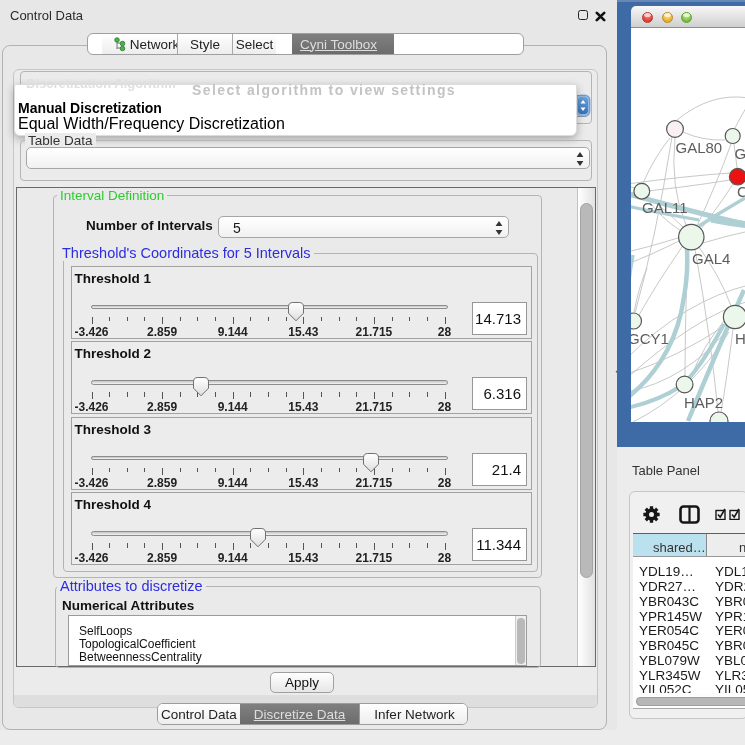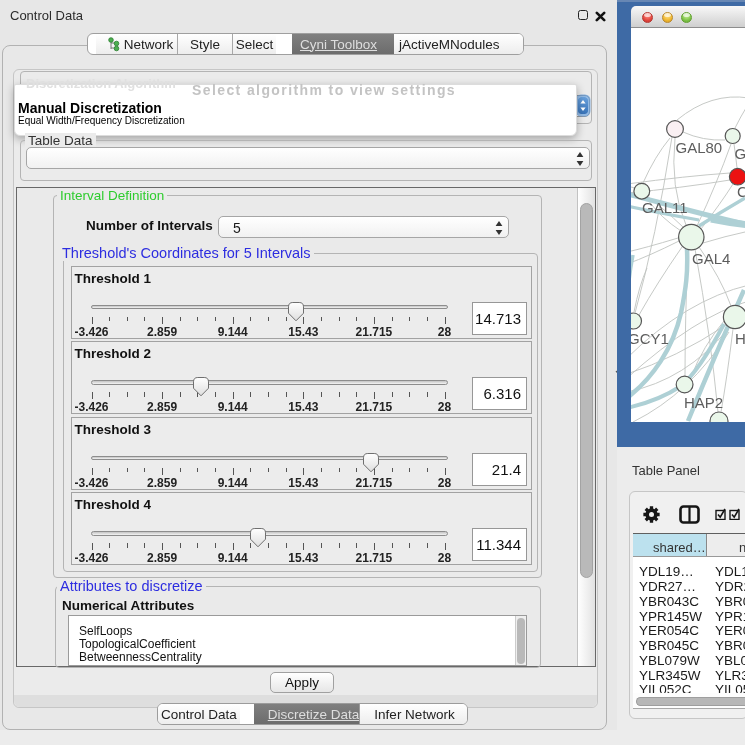--- a/index.html
+++ b/index.html
@@ -29,48 +29,47 @@
 <svg class="abs" style="left:595px;top:11px;" width="11" height="11" viewBox="0 0 11 11">
     <path d="M1.8 1.8 L9.2 9.2 M9.2 1.8 L1.8 9.2" stroke="#111" stroke-width="2.6" stroke-linecap="round"></path>
   </svg>
 
 <div class="abs" style="left:2px;top:45px;width:605px;height:685px;background:#e8e8e8;border:1px solid #b2b2b2;border-radius:8px;"></div>
 
 <div class="abs" style="left:13px;top:69px;width:585px;height:639px;background:#ebebeb;border:1px solid #c6c6c6;border-radius:6px;"></div>
 <div class="abs" style="left:14px;top:695px;width:583px;height:12px;background:#dedede;border-radius:0 0 6px 6px;"></div>
 
 <div class="abs" style="left:87px;top:33px;width:437px;height:22px;border:1px solid #9f9f9f;border-radius:6px;overflow:hidden;background:#fff;">
-  <div class="seg" style="left:8px;width:89px;">
+  <div class="seg" style="left:14px;width:89px;">
     <svg width="12" height="15" viewBox="0 0 12 15" style="margin-right:4px;">
         <path d="M3 3 V12 M3 6 L8 6 M3 11 L8 11" stroke="#777" stroke-width="1" fill="none"></path>
         <circle cx="3" cy="3" r="2.3" fill="#4caf50" stroke="#2c7d30" stroke-width="0.8"></circle>
         <circle cx="8.5" cy="6.5" r="2.3" fill="#4caf50" stroke="#2c7d30" stroke-width="0.8"></circle>
         <circle cx="8.5" cy="11.5" r="2.3" fill="#4caf50" stroke="#2c7d30" stroke-width="0.8"></circle>
       </svg>
     Network</div>
   <div class="seg" style="left:89px;width:55px;border-left:1px solid #a8a8a8;">Style</div>
   <div class="seg" style="left:144px;width:44px;border-left:1px solid #a8a8a8;">Select</div>
   <div class="seg dark" style="left:204px;width:102px;justify-content:flex-start;padding-left:8px;">Cyni Toolbox</div>
-  <div class="seg" style="left:306px;width:131px;justify-content:flex-start;padding-left:5px;">jActiveMNodules</div>
 </div>
 
 <div class="abs" style="left:20px;top:71px;width:572px;height:53px;border:1px solid #b4b4b4;border-radius:4px;"></div>
 
 <div class="abs" style="left:26px;top:95px;width:564px;height:22px;background:#fff;border:1px solid #999;border-radius:5px;"></div>
 <div class="abs" style="left:577.5px;top:97px;width:10px;height:17px;background:linear-gradient(#68a0dc,#3873b8);border-radius:3px;box-shadow:0 0 0 2.5px rgba(100,155,215,0.7);"></div>
 <svg class="abs" style="left:578.5px;top:99px;" width="8" height="13" viewBox="0 0 8 13">
     <path d="M4 1 L6.6 4.4 L1.4 4.4 Z" fill="#fff"></path>
     <path d="M4 12 L6.6 8.6 L1.4 8.6 Z" fill="#fff"></path>
   </svg>
 
 <div class="abs" style="left:14px;top:84px;width:563px;height:52px;background:#fff;border-radius:2px 2px 6px 6px;border:1px solid #dcdcdc;box-shadow:0 3px 8px rgba(0,0,0,0.3);"></div>
 <div class="abs" style="left:26px;top:76px;font-size:13px;font-weight:bold;color:#e0e0e0;">Discretization Algorithm</div>
 <div class="abs" style="left:192px;top:81.5px;font-size:14px;font-weight:bold;letter-spacing:1.4px;color:#c3c3c3;">Select algorithm to view settings</div>
 <div class="abs" style="left:18px;top:99.5px;font-size:14px;font-weight:bold;color:#000;">Manual Discretization</div>
-<div class="abs" style="left:18px;top:114.5px;font-size:10px;color:#000;">Equal Width/Frequency Discretization</div>
+<div class="abs" style="left:18px;top:114.5px;font-size:16px;color:#000;">Equal Width/Frequency Discretization</div>
 
 <div class="abs" style="left:20px;top:140px;width:572px;height:41px;border:1px solid #b4b4b4;border-radius:4px;"></div>
 <div class="grouplbl" style="left:25px;top:133px;">Table Data</div>
 <div class="combo" style="left:26px;top:147px;width:564px;height:22px;">
   <svg style="position:absolute;right:4px;top:3px;" width="10" height="16" viewBox="0 0 10 16">
       <path d="M5 1 L8.4 6 L1.6 6 Z" fill="#333"></path>
       <path d="M5 15 L8.4 10 L1.6 10 Z" fill="#333"></path>
     </svg>
 </div>
 
@@ -269,21 +268,21 @@
   <div style="position:absolute;left:10px;top:21px;font-size:12px;color:#111;">TopologicalCoefficient</div>
   <div style="position:absolute;left:10px;top:34px;font-size:12px;color:#111;">BetweennessCentrality</div>
   <div style="position:absolute;right:0;top:0;width:11px;height:51px;background:#efefef;border-left:1px solid #ccc;"></div>
   <div style="position:absolute;right:1.5px;top:2px;width:8px;height:46px;background:#b9b9b9;border-radius:4px;"></div>
 </div>
 
 <div class="abs" style="left:270px;top:672px;width:64px;height:21px;border:1px solid #a0a0a0;border-radius:5px;background:linear-gradient(#ffffff,#e6e6e6);font-size:13.5px;color:#111;text-align:center;line-height:19px;">Apply</div>
 
 <div class="abs" style="left:157px;top:703px;width:311px;height:22px;border:1px solid #9c9c9c;border-radius:6px;overflow:hidden;background:#fff;">
   <div class="seg" style="left:0;width:82px;">Control Data</div>
-  <div class="seg dark" style="left:96px;width:119px;">Discretize Data</div>
+  <div class="seg dark" style="left:82px;width:119px;">Discretize Data</div>
   <div class="seg" style="left:201px;width:110px;border-left:1px solid #9c9c9c;">Infer Network</div>
 </div>
 
 <svg class="abs" style="left:615px;top:368px;" width="6" height="8" viewBox="0 0 6 8">
     <path d="M5.5 0.5 L0.5 3.5 L4 7 Z" fill="#555"></path>
   </svg>
 
 <div class="abs" style="left:617px;top:0;width:128px;height:447px;background:#3e6aa5;"></div>
 <div class="abs" style="left:617px;top:0;width:128px;height:2px;background:#6787b4;"></div>
 

